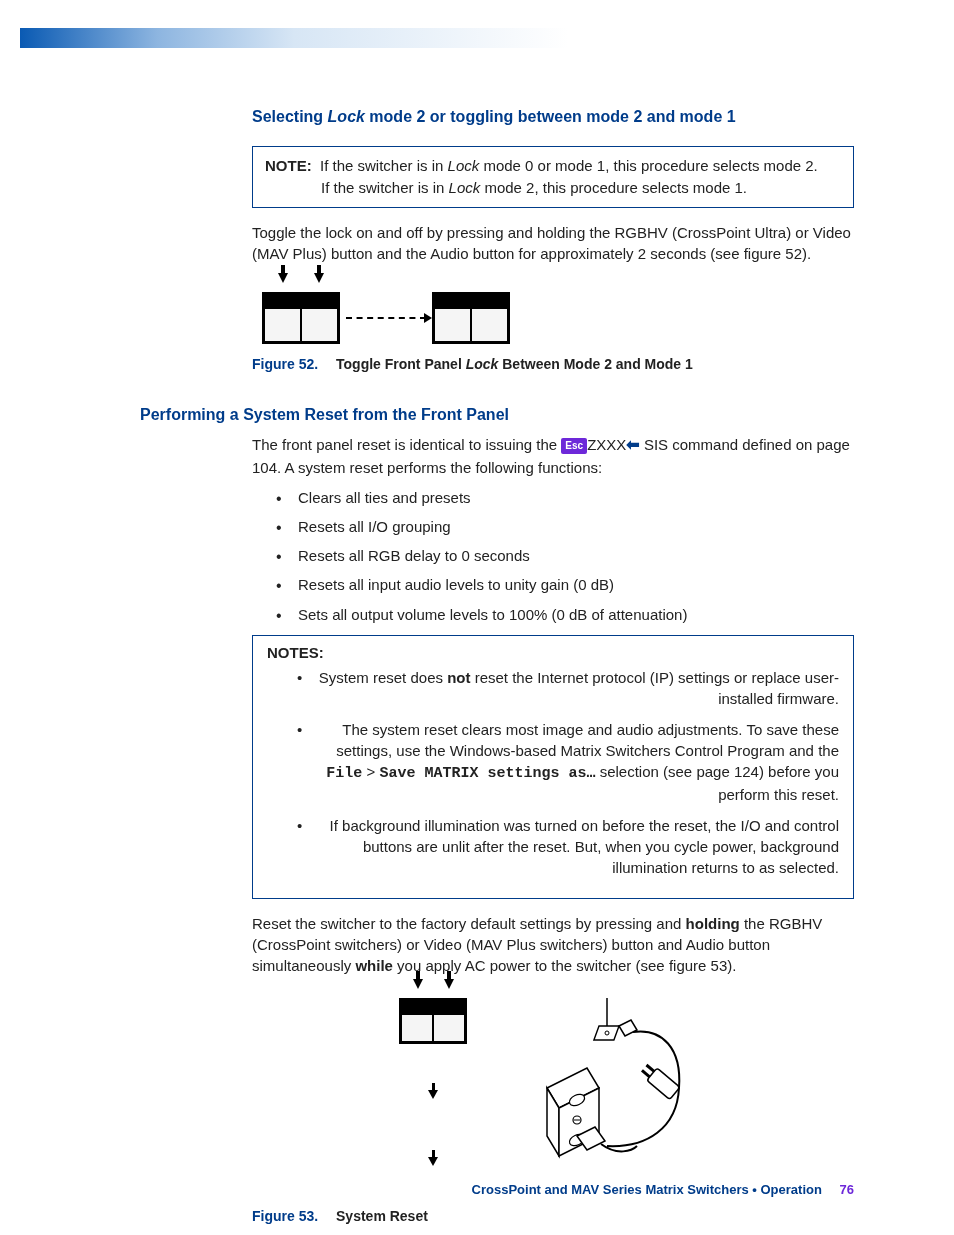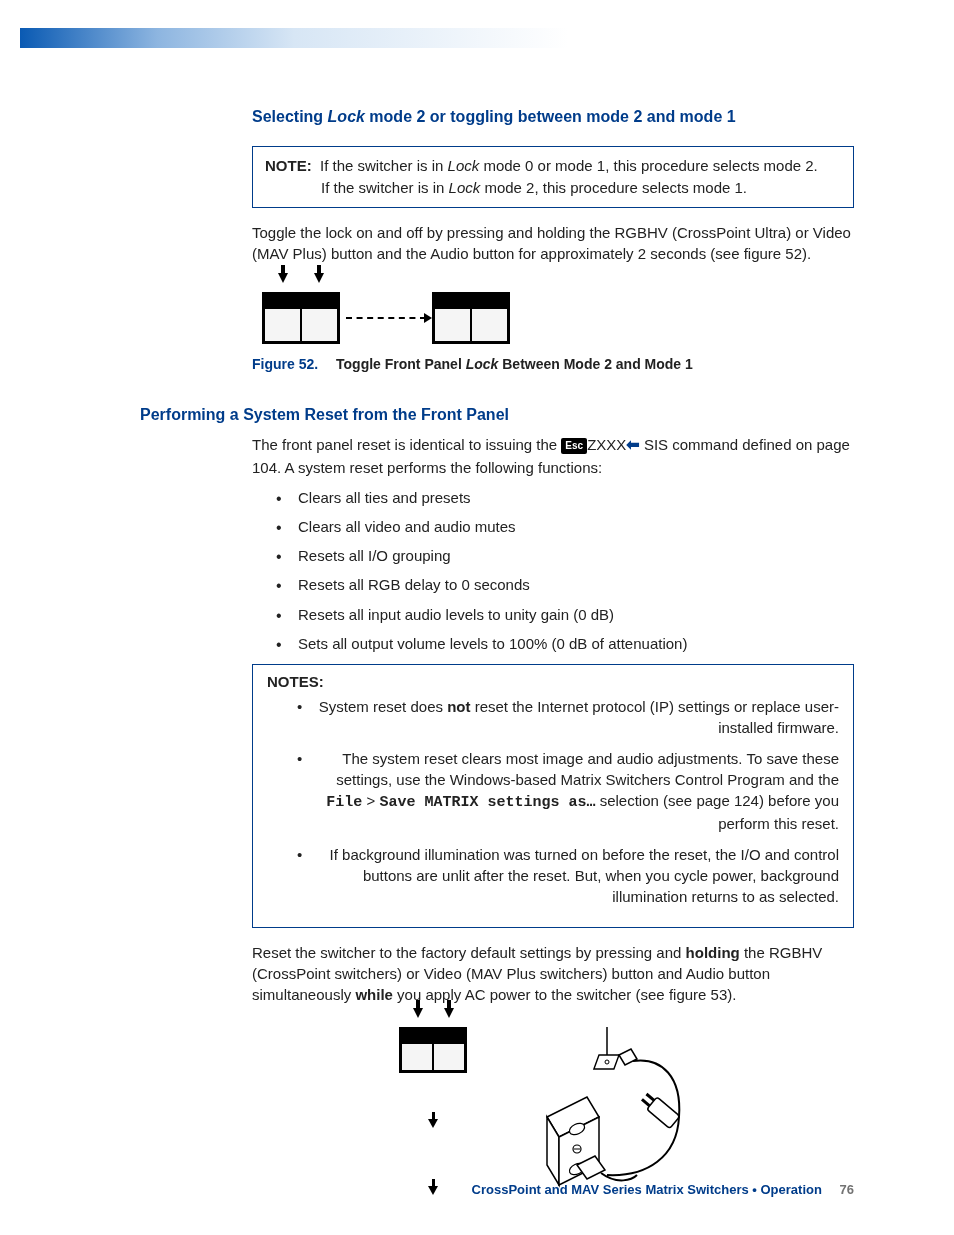--- a/index.html
+++ b/index.html
@@ -99,21 +99,21 @@
   .fig-caption em { font-style: italic; }
   .h-main {
     color: #003c8a;
     font-weight: bold;
     font-size: 16px;
     margin-top: 34px;
     margin-bottom: 10px;
     margin-left: 0;
   }
   .esc-badge {
-    display:inline-block; background:#000000;color:#fff;
+    display:inline-block; background:#6d28d9;color:#fff;
     font-size:10px; font-weight:bold; padding:1px 4px;
     border-radius:2px; vertical-align: middle;
   }
   .arrow-left-inline {
     display:inline-block; color:#003c8a; font-weight:bold;
     font-size:16px; vertical-align:middle;
   }
   ul.bullets {
     list-style: none;
     margin-top: 10px;
@@ -166,21 +166,21 @@
   }
   .plug-svg { width: 200px; height: 190px; }
   .footer {
     position: absolute;
     bottom: 38px;
     right: 100px;
     font-size: 13px;
     font-weight: bold;
     color: #003c8a;
   }
-  .footer .pagenum { color:#737373; margin-left: 14px;}
+  .footer .pagenum { color:#6d28d9; margin-left: 14px;}
 </style>
 </head>
 <body>
 
 <div class="top-band"></div>
 
 <div class="content">
 
   <div class="indent">
     <div class="h-sub">
@@ -228,21 +228,20 @@
 
   <div class="h-main">Performing a System Reset from the Front Panel</div>
 
   <div class="indent">
     <div class="para" style="margin-top:0;">
       <span>The front panel reset is identical to issuing the </span><span class="esc-badge">Esc</span><span>ZXXX</span><span class="arrow-left-inline">⬅</span><span> SIS command defined on page 104. A system reset performs the following functions:</span>
     </div>
 
     <ul class="bullets">
       <li>Clears all ties and presets</li>
-      <li>Clears all video and audio mutes</li>
       <li>Resets all I/O grouping</li>
       <li>Resets all RGB delay to 0 seconds</li>
       <li>Resets all input audio levels to unity gain (0 dB)</li>
       <li>Sets all output volume levels to 100% (0 dB of attenuation)</li>
     </ul>
 
     <div class="notes-box">
       <span class="notes-label">NOTES:</span>
       <ul>
         <li>

